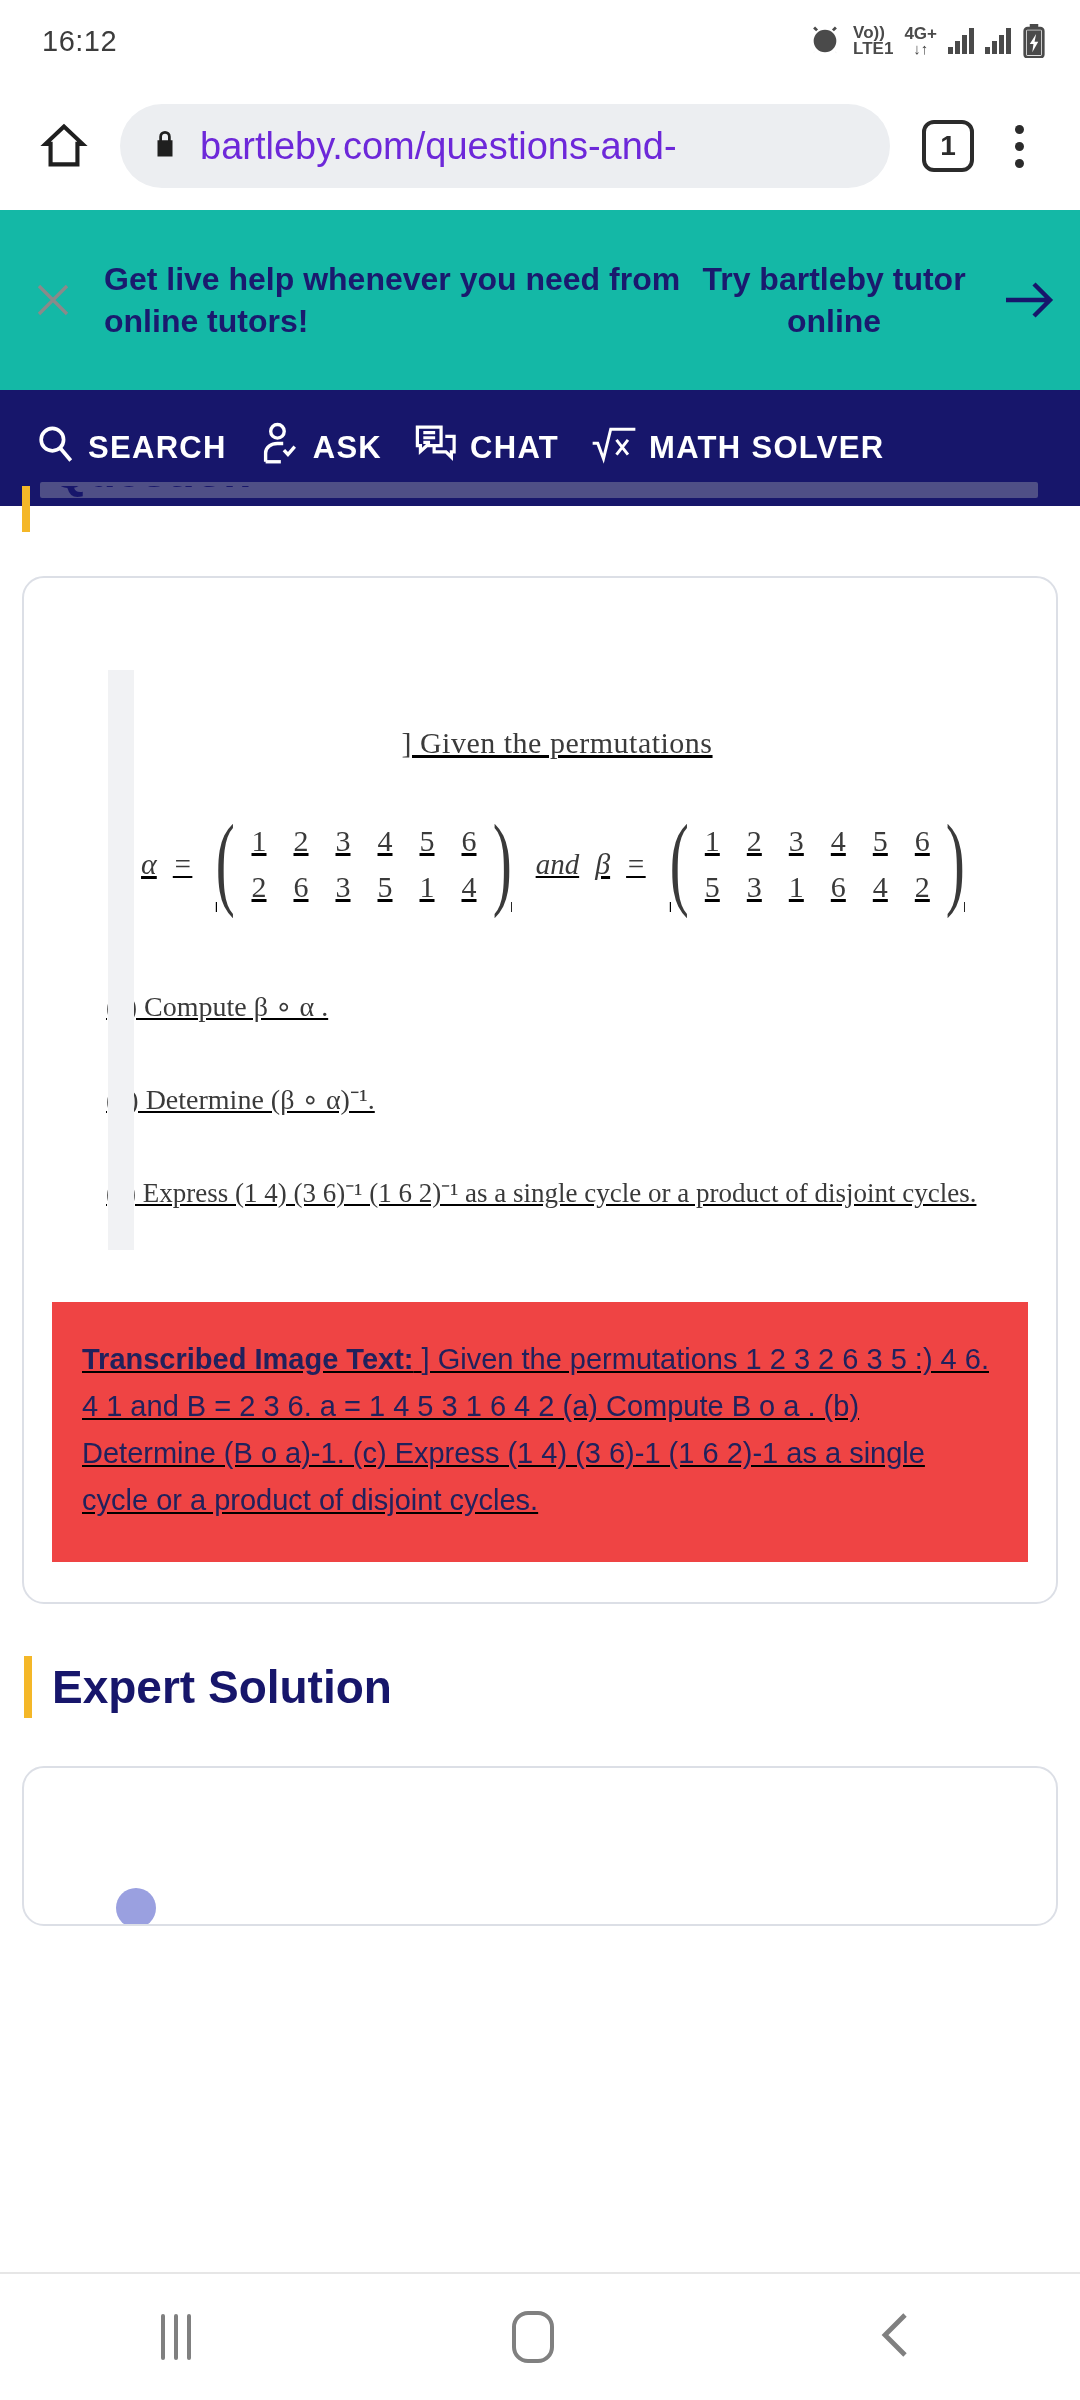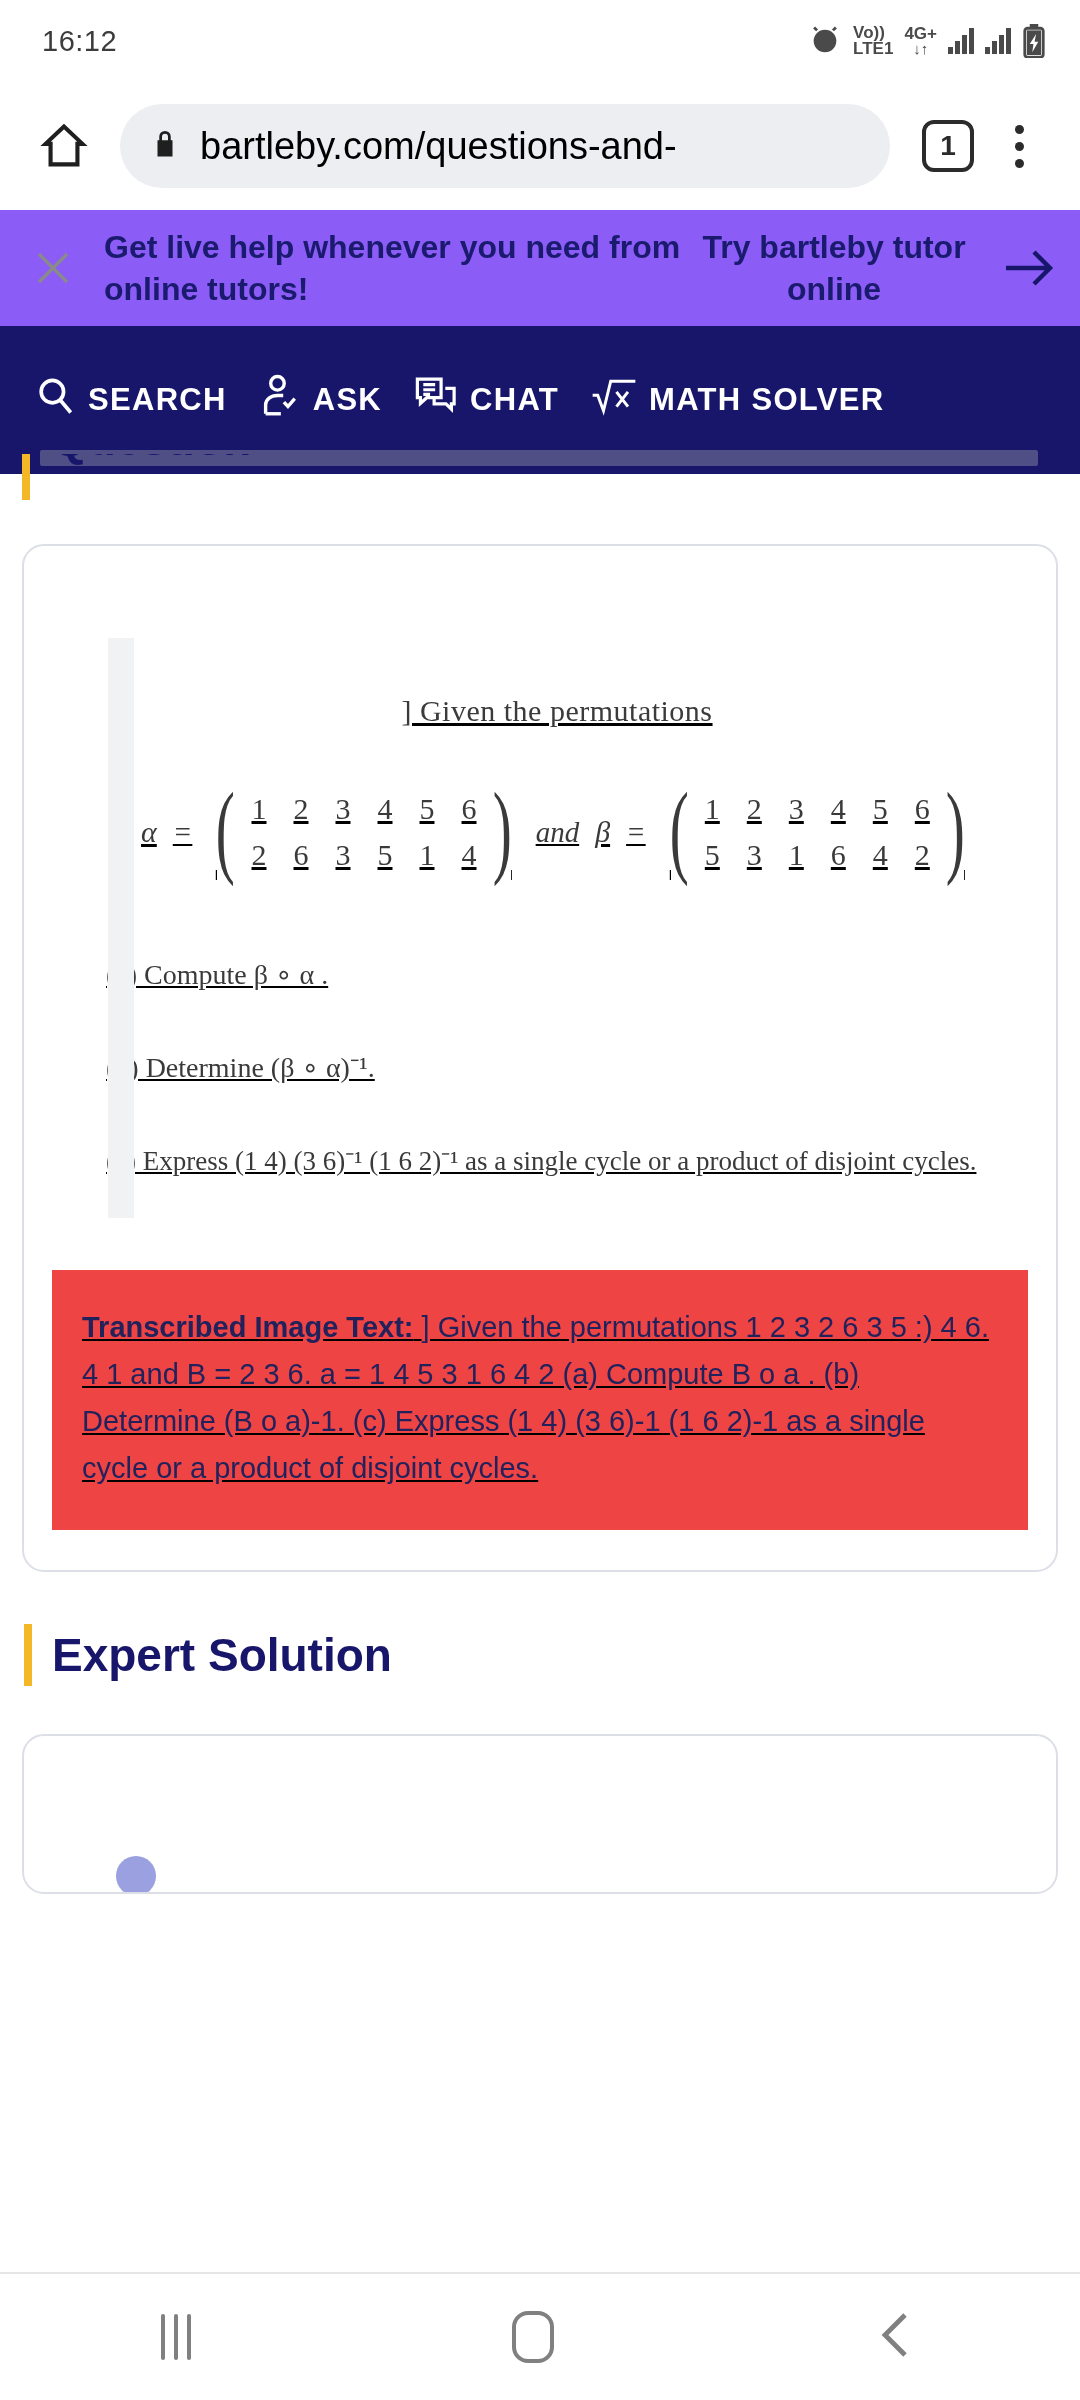--- a/index.html
+++ b/index.html
@@ -50,64 +50,64 @@
   .tb-home { width: 84px; display: flex; justify-content: center; align-items: center; }
   .omnibox {
     flex: 1; height: 84px;
     background: #eceef1; border-radius: 42px;
     display: flex; align-items: center;
     padding: 0 30px; gap: 20px;
     margin: 0 10px;
     overflow: hidden;
   }
   .omnibox .url {
-    font-size: 38px; color: #000000;
+    font-size: 38px; color: #6d28d9;
     white-space: nowrap; overflow: hidden;
   }
   .tab-count {
     width: 52px; height: 52px;
     border: 4px solid #2b2b2b; border-radius: 12px;
     display: flex; align-items: center; justify-content: center;
     font-size: 28px; font-weight: bold; color: #2b2b2b;
     margin-left: 18px;
   }
   .kebab {
     width: 62px; display: flex; flex-direction: column;
     align-items: center; gap: 8px; margin-left: 10px;
   }
   .kebab span {
     width: 9px; height: 9px; border-radius: 50%; background: #2b2b2b;
     display: block;
   }
 
   
   .promo {
-    background: #8b5cf6;
-    height: 116px;
+    background: #14b8a6;
+    height: 180px;
     display: flex; align-items: center;
     padding: 0 18px 0 22px;
   }
   .promo-close { width: 62px; flex: 0 0 62px; display: flex; justify-content: center; }
   .promo-text {
     flex: 1; display: flex; align-items: center;
     justify-content: space-between;
     padding: 0 14px 0 20px;
   }
   .promo-main, .promo-cta {
     color: #1a1a6e; font-size: 32px; font-weight: bold;
     line-height: 1.32;
   }
   .promo-main { max-width: 580px; }
   .promo-cta { text-align: center; }
   .promo-arrow { width: 64px; flex: 0 0 64px; display: flex; justify-content: center; }
 
   
   .navbar {
     background: #17166b;
-    height: 148px;
+    height: 116px;
     display: flex; align-items: center;
     padding: 0 26px; gap: 0;
     position: relative;
   }
   .nav-item {
     display: flex; align-items: center; gap: 12px;
     color: #ffffff;
     font-size: 31px; font-weight: bold; letter-spacing: 1.3px;
     padding: 0 16px;
   }

